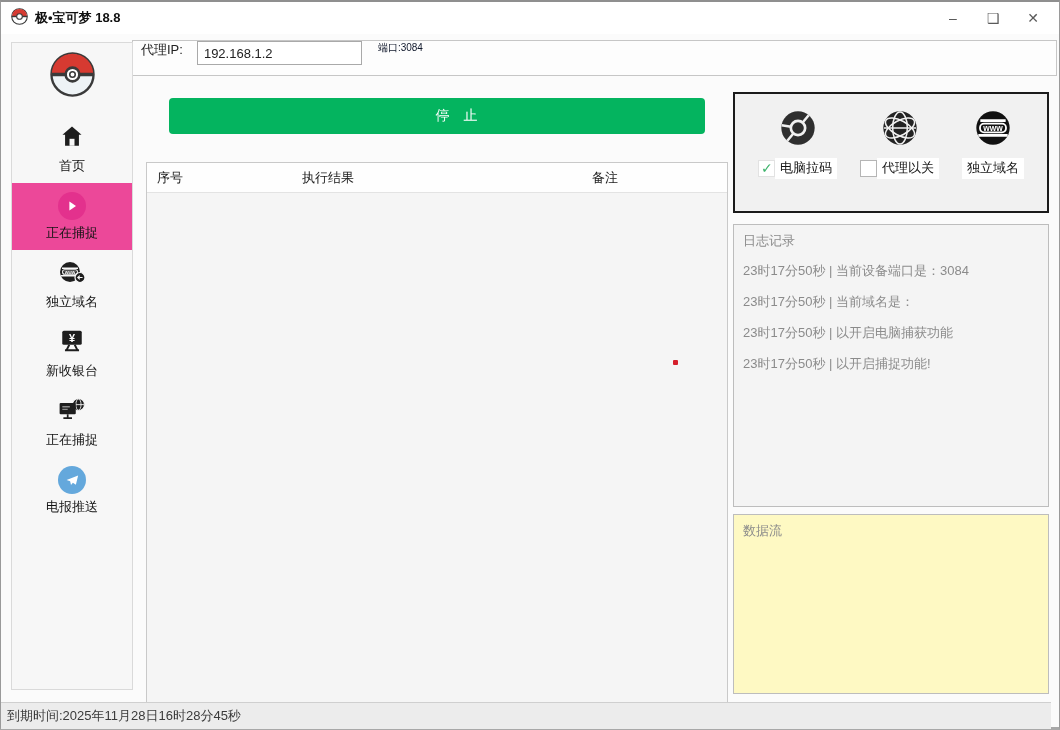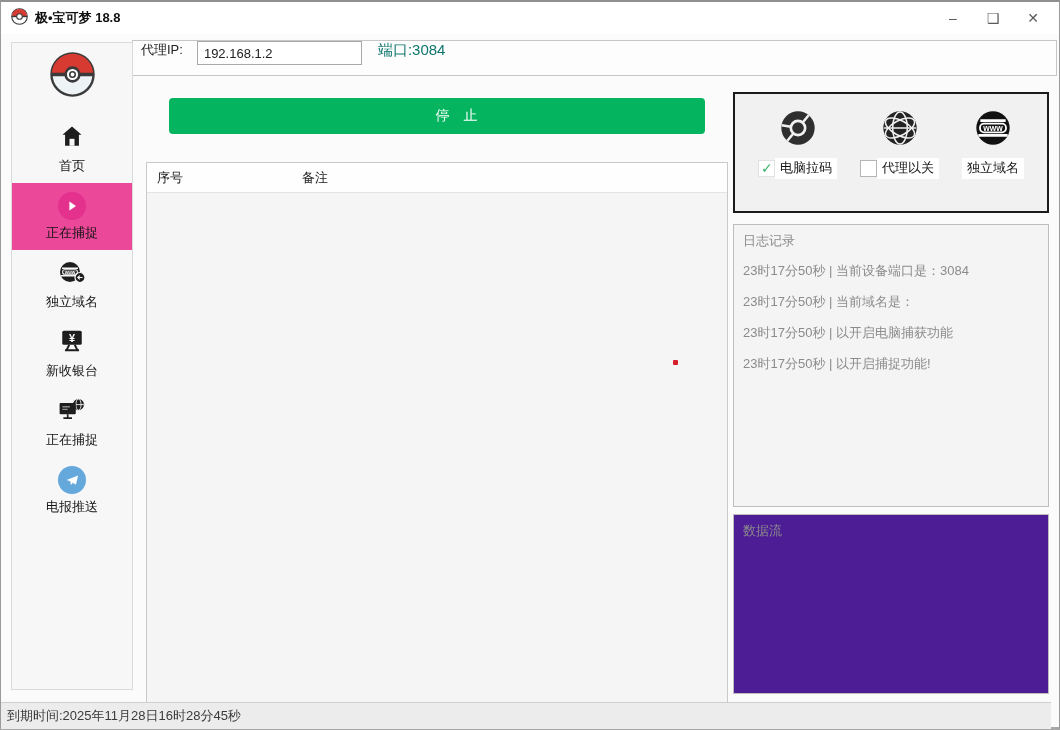--- a/index.html
+++ b/index.html
@@ -15,21 +15,21 @@
   .win-controls { position:absolute; right:6px; top:0; height:32px; display:flex; align-items:center; }
   .win-btn { width:40px; height:28px; display:flex; align-items:center; justify-content:center;
     color:#5a5a5a; font-size:14px; cursor:default; }
 
   
   .topbar { position:absolute; left:131px; top:38px; width:925px; height:36px; background:#fdfdfd;
     border:1px solid #c6c6c6; display:flex; align-items:flex-start; }
   .topbar-label { font-size:13px; color:#222; margin-left:8px; }
   .ip-input { margin-left:14px; width:165px; height:24px; border:1px solid #a9a9a9; background:#fff;
     font-size:13px; color:#222; padding:0 6px; font-family:"Liberation Sans","DejaVu Sans",sans-serif; }
-  .port-label { font-size:15px; color:#0f766e; margin-left:16px; }
+  .port-label { font-size:10px; color:#0f172a; margin-left:16px; }
 
   
   .sidebar { position:absolute; left:10px; top:40px; width:122px; height:648px; background:#f7f7f7;
     border:1px solid #dadada; display:flex; flex-direction:column; align-items:center; }
   .side-logo { margin-top:8px; margin-bottom:12px; }
   .side-item { width:100%; padding:9px 0 8px 0; display:flex; flex-direction:column; align-items:center;
     gap:4px; cursor:pointer; }
   .side-item .lbl { font-size:13px; color:#141414; }
   .side-item.active { background:#ec4899; }
   .icon-badge-pink { width:28px; height:28px; border-radius:50%; background:#e3318d;
@@ -57,21 +57,21 @@
   .cbx.checked { border-color:#e2e2e2; }
   .cbx.checked::after { content:"✓"; position:absolute; left:2px; top:-1px; color:#3db36b;
     font-size:14px; font-weight:bold; }
   .opt-label { font-size:13px; color:#141414; background:#fff; padding:1px 5px 2px 5px; }
 
   .log-box { position:absolute; left:732px; top:222px; width:316px; height:283px; background:#f4f4f4;
     border:1px solid #bdbdbd; padding:7px 9px; }
   .log-title { font-size:13px; color:#8b8b8b; margin-bottom:4px; }
   .log-line { font-size:13px; color:#8b8b8b; line-height:20px;margin-top:11px; }
 
-  .data-box { position:absolute; left:732px; top:512px; width:316px; height:180px; background:#4c1d95;
+  .data-box { position:absolute; left:732px; top:512px; width:316px; height:180px; background:#fef9c3;
     border:1px solid #bdbdbd; padding:7px 9px; }
   .data-title { font-size:13px; color:#8b8b8b; }
 
   
   .statusbar { position:absolute; left:0; right:8px; top:700px; height:27px; background:#ececec;
     border-top:1px solid #cfcfcf; display:flex; align-items:center; }
   .status-text { font-size:13px; color:#3a3a3a; margin-left:6px; }
 </style>
 </head>
 <body>
@@ -180,20 +180,21 @@
       </span>
       <span class="lbl">电报推送</span>
     </div>
   </div>
 
   <button class="stop-btn">停 止</button>
 
   <div class="table">
     <div class="table-head">
       <div class="th">序号</div>
+      <div class="th">执行结果</div>
       <div class="th">备注</div>
     </div>
   </div>
 
   <div class="red-dot"></div>
 
   <div class="opt-box">
     <div class="opt-group">
       <span>
         <svg width="40" height="40" viewBox="0 0 24 24">

